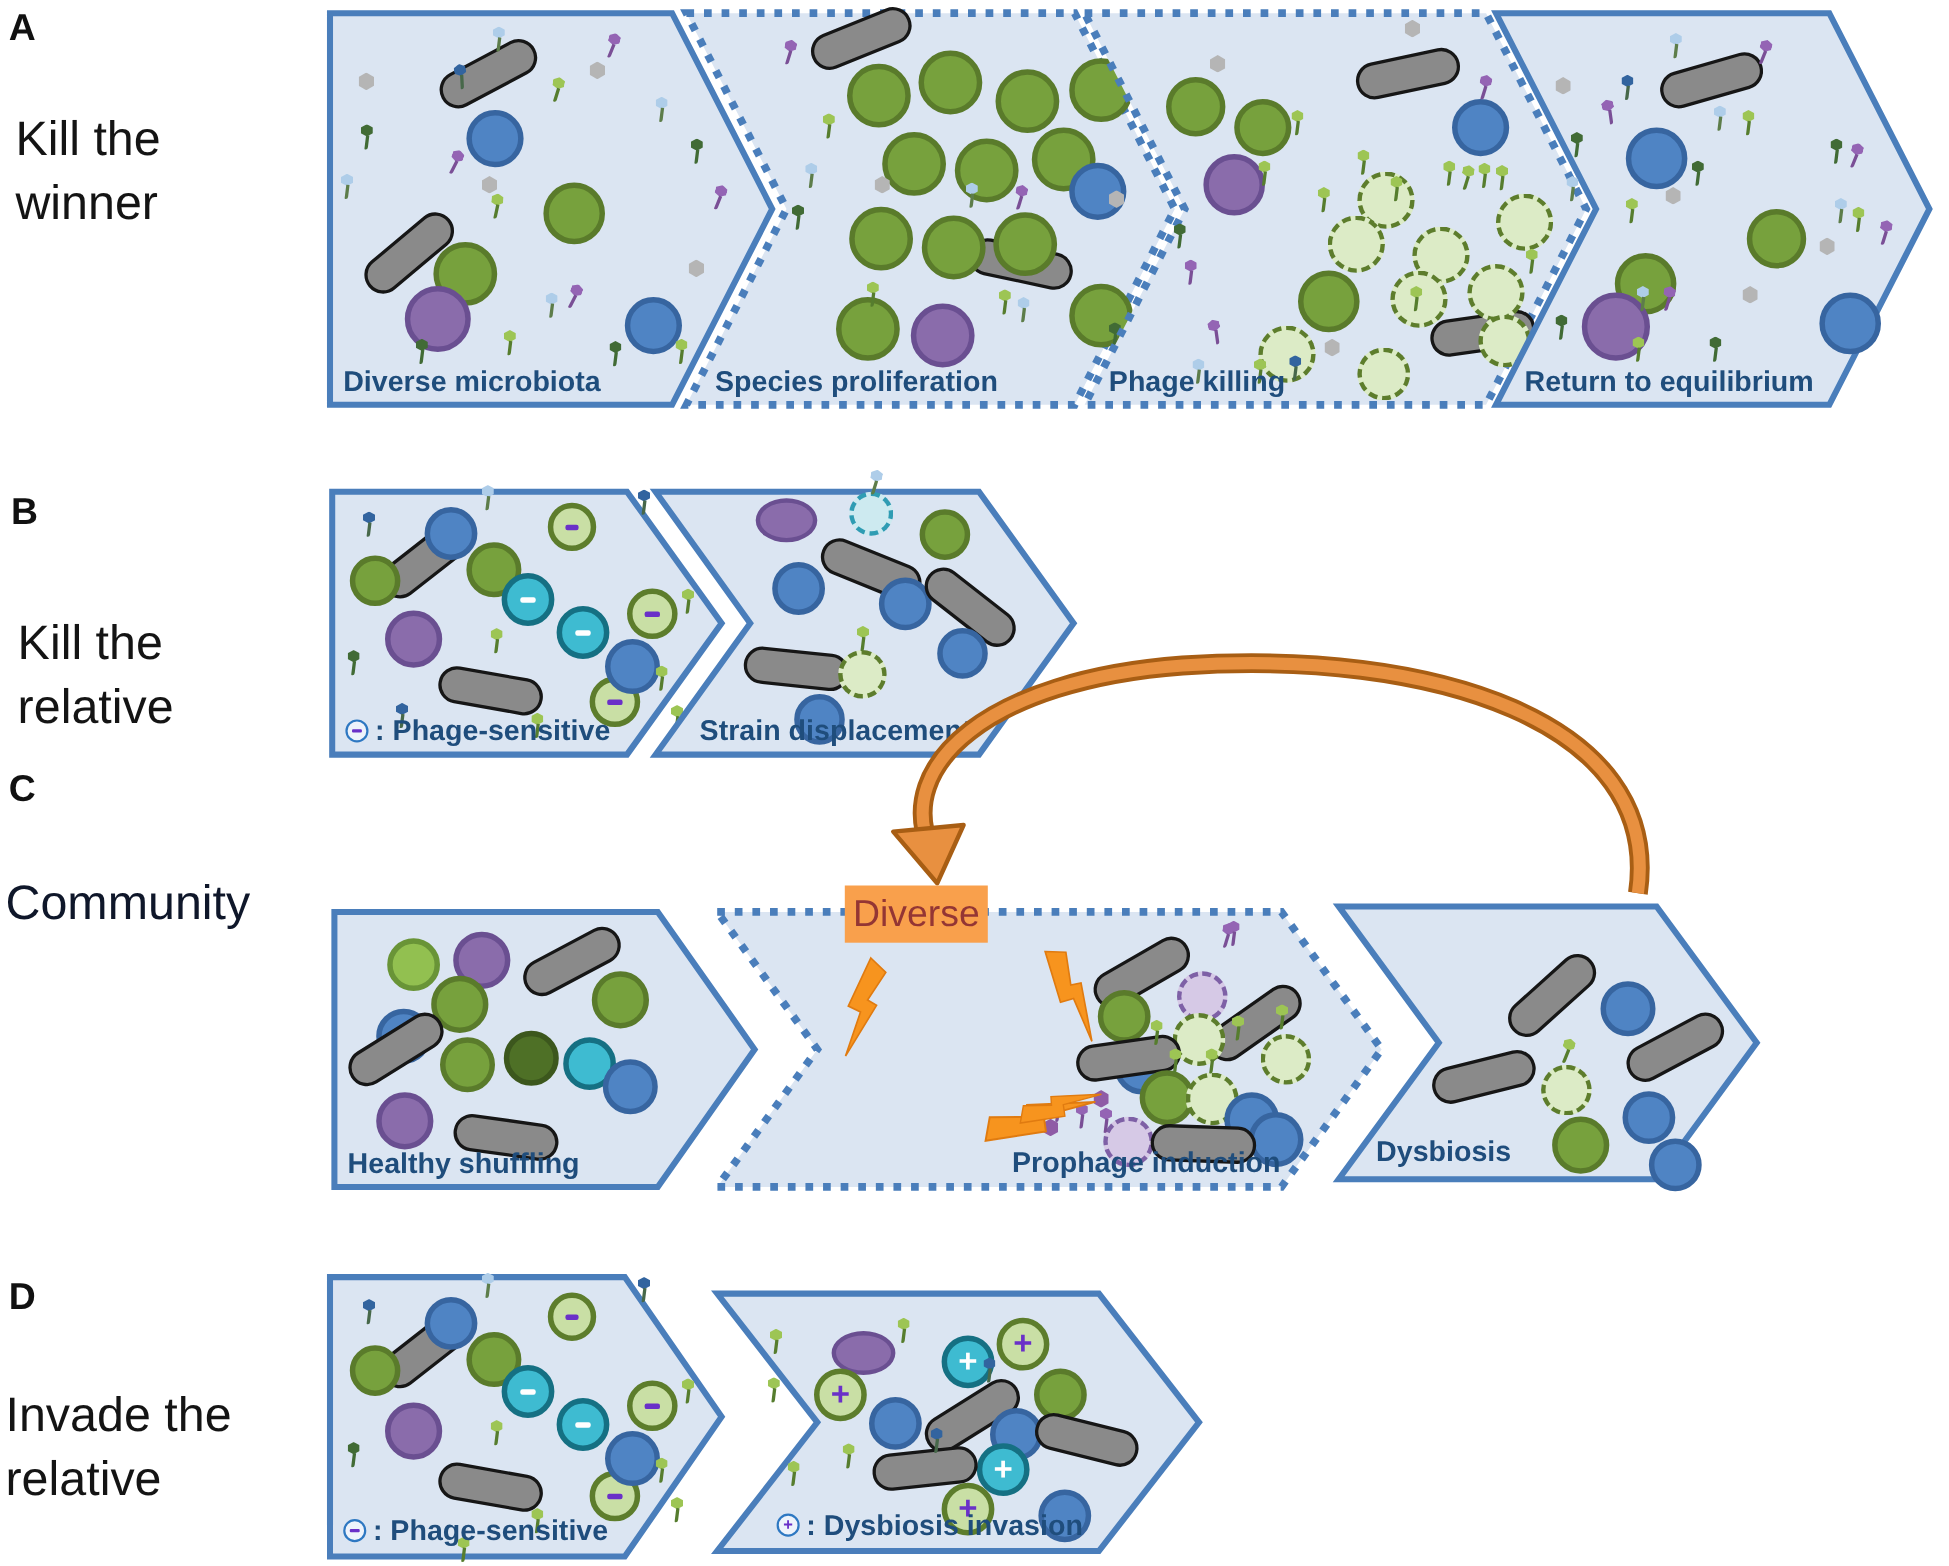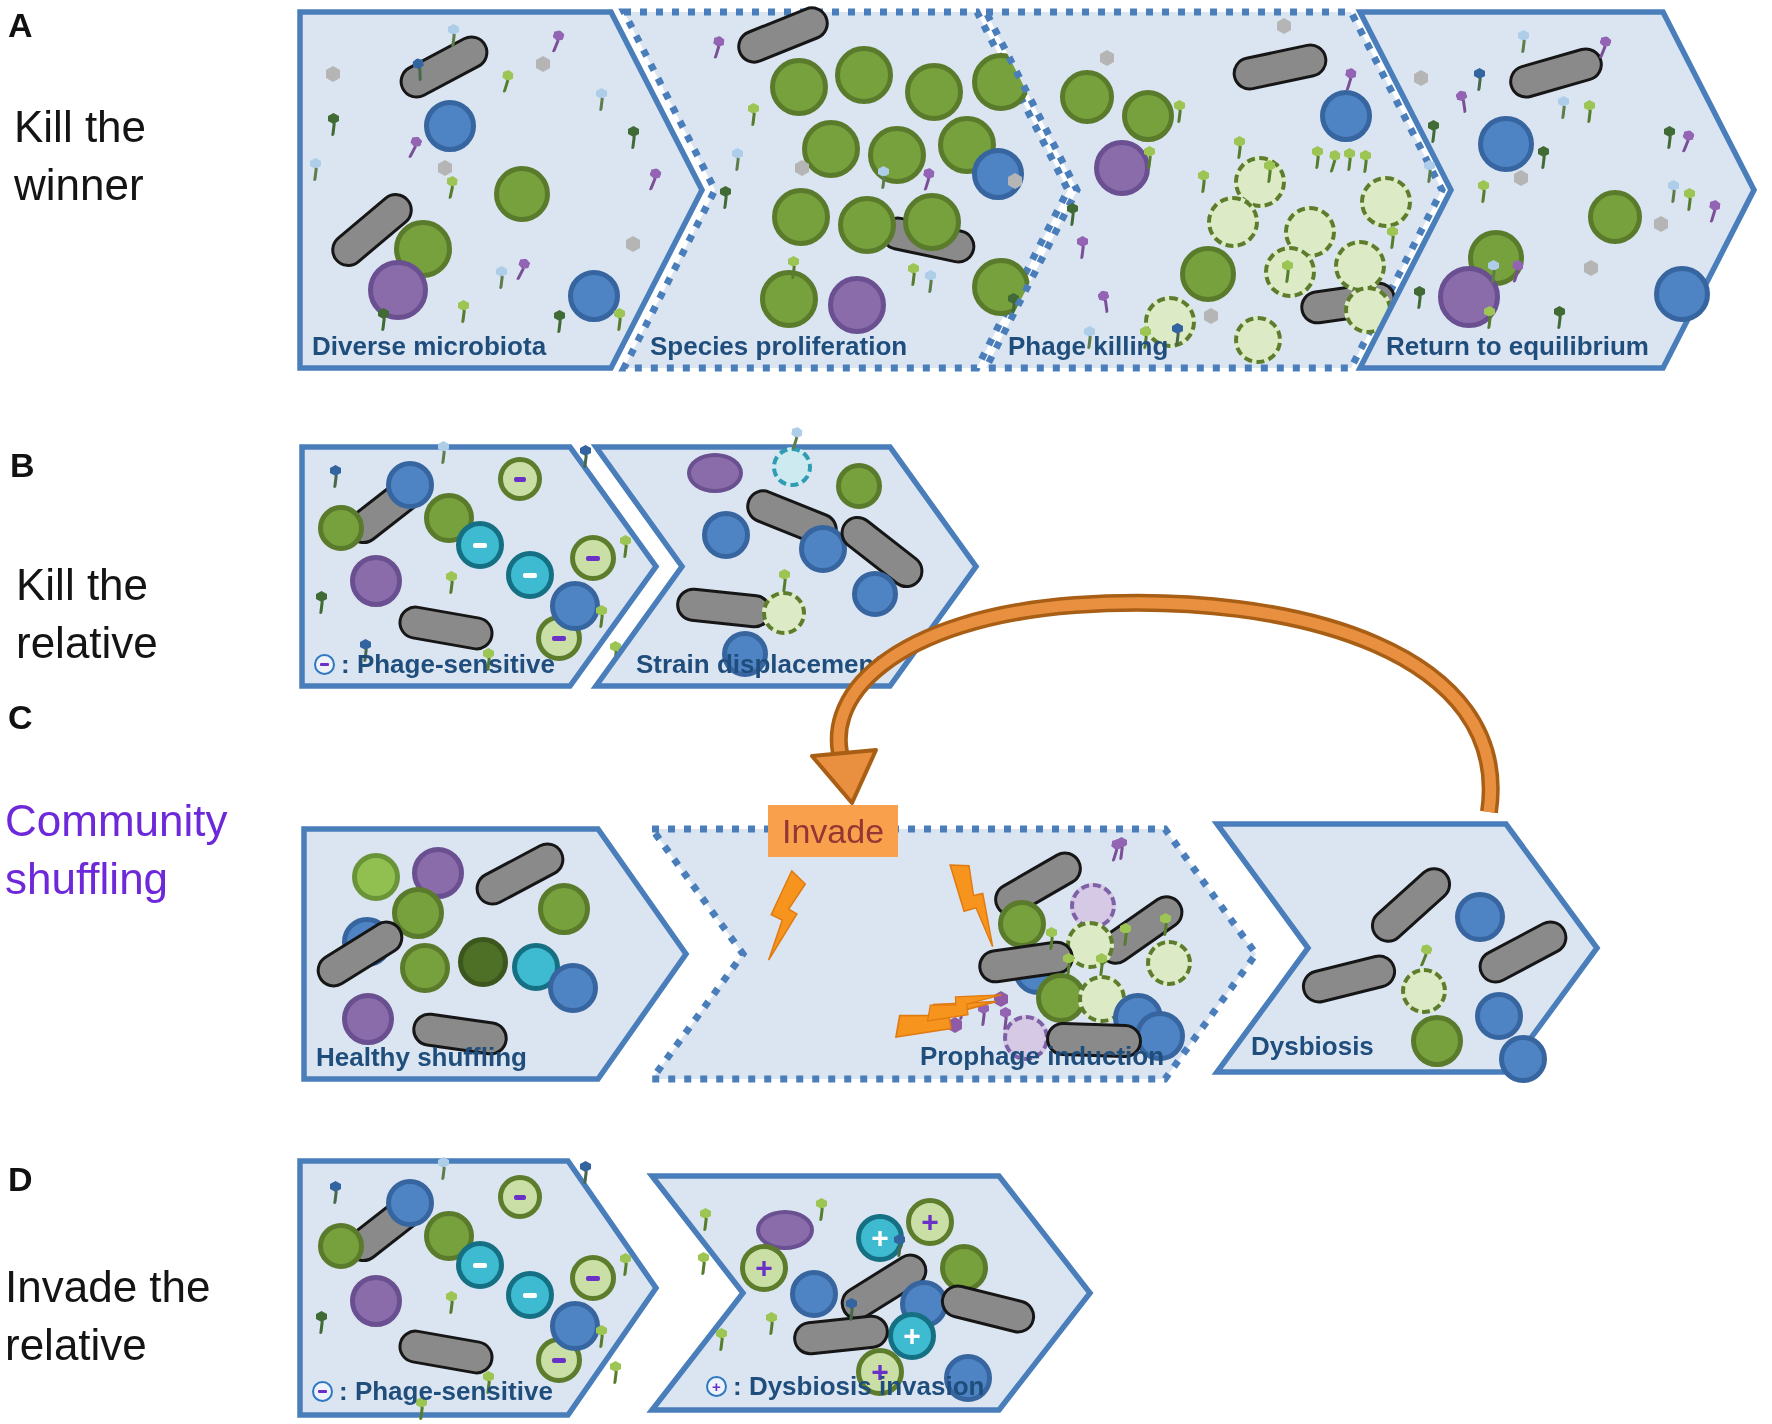--- a/index.html
+++ b/index.html
@@ -38,23 +38,22 @@
     <div class="row-title" style="left: 14px; top: 98px; color: rgb(20, 20, 20);">
       <div>Kill the</div>
       <div>winner</div>
     </div>
     <div class="row-letter" style="left: 10px; top: 446px;">B</div>
     <div class="row-title" style="left: 16px; top: 556px; color: rgb(20, 20, 20);">
       <div>Kill the</div>
       <div>relative</div>
     </div>
     <div class="row-letter" style="left: 8px; top: 698px;">C</div>
-    <div class="row-title" style="left: 5px; top: 792px; color: #6d28d9;">
+    <div class="row-title" style="left: 5px; top: 792px; color: #0f172a;">
       <div>Community</div>
-      <div>shuffling</div>
     </div>
     <div class="row-letter" style="left: 8px; top: 1160px;">D</div>
     <div class="row-title" style="left: 5px; top: 1258px; color: rgb(20, 20, 20);">
       <div>Invade the</div>
       <div>relative</div>
     </div>
     <div class="panel" style="left: 620px; top: 8px; width: 452px; height: 364px; z-index: 1;">
       <svg width="452" height="364" viewBox="0 0 452 364">
         <path d="M 4 4 L 357 4 L 448 182 L 357 360 L 4 360 L 95 182 Z" fill="#dbe5f2" stroke="#4a7ebb" stroke-width="7" stroke-linejoin="miter" stroke-dasharray="7 9"></path>
       </svg>
@@ -774,15 +773,15 @@
     <svg width="1772" height="1424" viewBox="0 0 1772 1424" style="position:absolute;left:0;top:0;z-index:4;pointer-events:none;overflow:visible;">
       <path d="M 1489 812 C 1512 655 1300 590 1075 605 C 900 618 812 695 846 772" fill="none" stroke="#a85e14" stroke-width="18"></path>
       <path d="M 1489 812 C 1512 655 1300 590 1075 605 C 900 618 812 695 846 772" fill="none" stroke="#e89040" stroke-width="11"></path>
       <polygon points="812,756 876,750 852,803" fill="#e89040" stroke="#a85e14" stroke-width="4" stroke-linejoin="round"></polygon>
       <polygon points="14,0 30,10 19,38 28,41 10,92 15,50 3,47" transform="translate(778,868) rotate(12)" fill="#f7941e" stroke="#e07b10" stroke-width="1.5"></polygon>
       <polygon points="14,0 30,10 19,38 28,41 10,92 15,50 3,47" transform="translate(938,872) rotate(-30)" fill="#f7941e" stroke="#e07b10" stroke-width="1.5"></polygon>
       <polygon points="14,0 30,10 19,38 28,41 10,92 15,50 3,47" transform="translate(902,1052) rotate(-112) scale(1.15)" fill="#f7941e" stroke="#e07b10" stroke-width="1.5"></polygon>
       <polygon points="14,0 30,10 19,38 28,41 10,92 15,50 3,47" transform="translate(932,1032) rotate(-112) scale(0.85)" fill="#f7941e" stroke="#e07b10" stroke-width="1.5"></polygon>
     </svg>
     <div class="stress-box" style="left: 768px; top: 805px; width: 130px; height: 52px; background: rgb(249, 160, 76); color: rgb(148, 54, 52); z-index: 6;">
-      <span>Invade</span>
+      <span>Diverse</span>
     </div>
   </div>
 
 </body></html>

